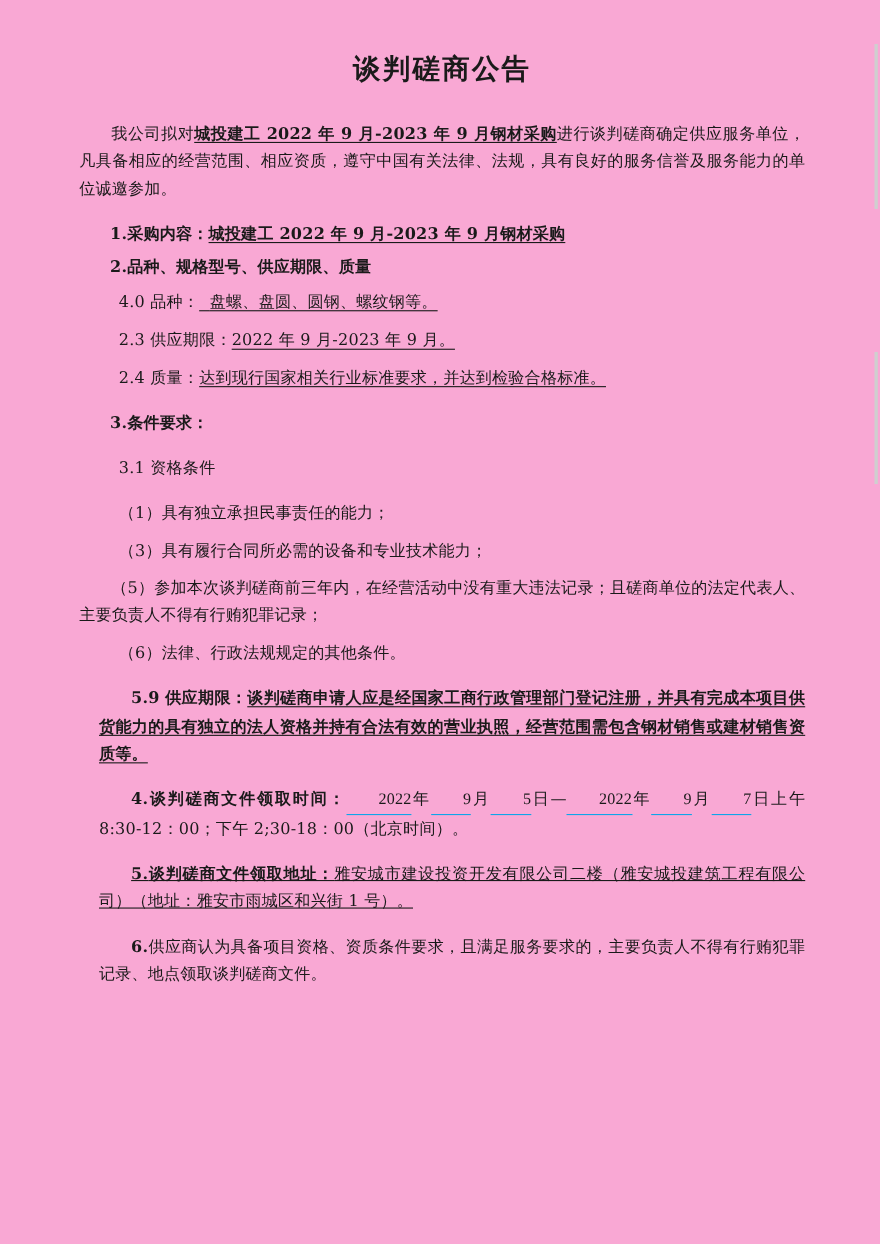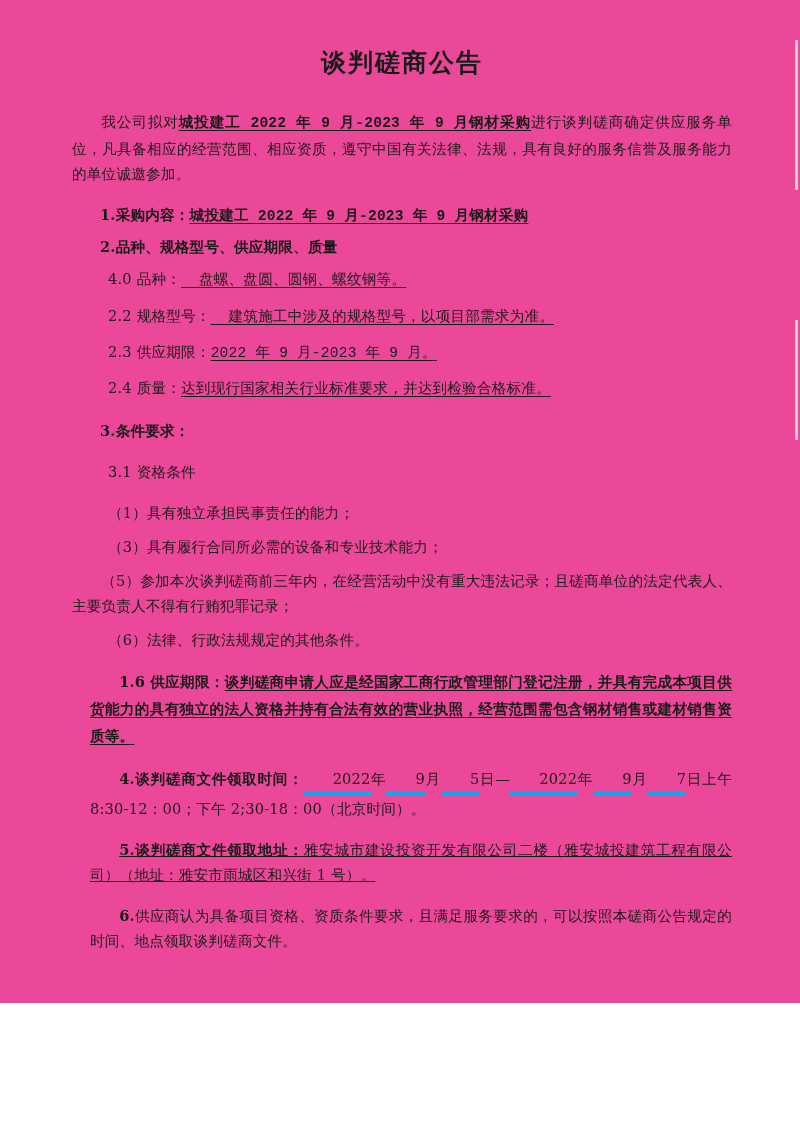--- a/index.html
+++ b/index.html
@@ -3,22 +3,22 @@
 <meta charset="utf-8">
 <style>
   html, body {
     margin: 0;
     padding: 0;
     background: #ffffff;
   }
   .page {
     position: relative;
     width: 800px;
-    height: 1003px;
-    background: #ec4899;
+    height: 1131px;
+    background: #f9a8d4;
     margin: 0 auto;
     overflow: hidden;
     font-family: "DejaVu Serif", "Liberation Serif", serif;
     color: #1a1a1a;
   }
   .content {
     position: absolute;
     left: 72px;
     top: 46px;
     width: 660px;
@@ -33,31 +33,32 @@
   }
   p {
     margin: 0 0 9px 0;
     font-size: 14.6px;
     line-height: 1.72;
     text-align: justify;
     letter-spacing: 0.2px;
   }
   .indent { text-indent: 2em; }
   .bold { font-weight: bold; }
-  .ul { text-decoration: underline; text-underline-offset: 3px; font-family: Liberation Mono, monospace; }
+  .ul { text-decoration: underline; text-underline-offset: 3px; }
   .lvl1 { margin-left: 28px; }
   .lvl2 { margin-left: 36px; }
   .gap-top { margin-top: 16px; }
   .gap-small { margin-top: 7px; }
   .tight { margin-bottom: 5px; }
   .blank-underline {
     display: inline-block;
-    border-bottom: 5px solid #0ea5e9;
+    border-bottom: 1px solid #0ea5e9;
     min-width: 26px;
     text-align: center;
+    font-family: Liberation Serif, serif;
   }
   .edge-mark {
     position: absolute;
     right: 2px;
     width: 3px;
     background: #cfcfcf;
   }
   .m1 { top: 40px; height: 150px; }
   .m2 { top: 320px; height: 120px; }
 </style>
@@ -74,37 +75,36 @@
     <h1 class="doc-title">谈判磋商公告</h1>
 
     <p class="indent"><span>我公司拟对</span><span class="bold ul">城投建工 2022 年 9 月-2023 年 9 月钢材采购</span><span>进行谈判磋商确定供应服务单位，凡具备相应的经营范围、相应资质，遵守中国有关法律、法规，具有良好的服务信誉及服务能力的单位诚邀参加。</span></p>
 
     <p class="lvl1 gap-top tight"><span class="bold">1.</span><span class="bold">采购内容：</span><span class="bold ul">城投建工 2022 年 9 月-2023 年 9 月钢材采购</span></p>
 
     <p class="lvl1 tight"><span class="bold">2.</span><span class="bold">品种、规格型号、供应期限、质量</span></p>
 
     <p class="lvl2 gap-small"><span>4.0</span> <span>品种：</span><span class="ul">&nbsp;&nbsp;<span>盘螺、盘圆、圆钢、螺纹钢等。</span></span></p>
 
-    <p class="lvl2"><span>2.2</span> <span>规格型号：</span><span class="ul">&nbsp;&nbsp;<span>建筑施工中涉及的规格型号，以项目部需求为准。</span></span></p>
 
     <p class="lvl2"><span>2.3</span> <span>供应期限：</span><span class="ul">2022 年 9 月-2023 年 9 月。</span></p>
 
     <p class="lvl2"><span>2.4</span> <span>质量：</span><span class="ul">达到现行国家相关行业标准要求，并达到检验合格标准。</span></p>
 
     <p class="lvl1 gap-top"><span class="bold">3.</span><span class="bold">条件要求：</span></p>
 
     <p class="lvl2 gap-top"><span>3.1</span> <span>资格条件</span></p>
 
     <p class="lvl2 gap-top">（1）具有独立承担民事责任的能力；</p>
     <p class="lvl2 gap-small">（3）具有履行合同所必需的设备和专业技术能力；</p>
     <p class="gap-small" style="text-indent:2em;">（5）参加本次谈判磋商前三年内，在经营活动中没有重大违法记录；且磋商单位的法定代表人、主要负责人不得有行贿犯罪记录；</p>
     <p class="lvl2 gap-small">（6）法律、行政法规规定的其他条件。</p>
 
-    <p class="gap-top" style="text-indent:2em;margin-left:18px;"><span class="bold">1.6</span> <span class="bold">供应期限：</span><span class="bold ul">谈判磋商申请人应是经国家工商行政管理部门登记注册，并具有完成本项目供货能力的具有独立的法人资格并持有合法有效的营业执照，经营范围需包含钢材销售或建材销售资质等。</span></p>
+    <p class="gap-top" style="text-indent:2em;margin-left:18px;"><span class="bold">5.9</span> <span class="bold">供应期限：</span><span class="bold ul">谈判磋商申请人应是经国家工商行政管理部门登记注册，并具有完成本项目供货能力的具有独立的法人资格并持有合法有效的营业执照，经营范围需包含钢材销售或建材销售资质等。</span></p>
 
     <p class="gap-top" style="text-indent:2em;margin-left:18px;"><span class="bold">4.</span><span class="bold">谈判磋商文件领取时间：</span><span class="blank-underline">2022</span><span>年</span><span class="blank-underline">9</span><span>月</span><span class="blank-underline">5</span><span>日—</span><span class="blank-underline">2022</span><span>年</span><span class="blank-underline">9</span><span>月</span><span class="blank-underline">7</span><span>日上午 8:30-12：00；下午 2;30-18：00（北京时间）。</span></p>
 
     <p class="gap-top" style="text-indent:2em;margin-left:18px;text-decoration:underline;"><span class="bold">5.</span><span class="bold">谈判磋商文件领取地址：</span><span>雅安城市建设投资开发有限公司二楼（雅安城投建筑工程有限公司）（地址：雅安市雨城区和兴街 1 号）。</span></p>
 
-    <p class="gap-top" style="text-indent:2em;margin-left:18px;"><span class="bold">6.</span><span>供应商认为具备项目资格、资质条件要求，且满足服务要求的，可以按照本磋商公告规定的时间、地点领取谈判磋商文件。</span></p>
+    <p class="gap-top" style="text-indent:2em;margin-left:18px;"><span class="bold">6.</span><span>供应商认为具备项目资格、资质条件要求，且满足服务要求的，主要负责人不得有行贿犯罪记录、地点领取谈判磋商文件。</span></p>
 
   </div>
 </div>
 
 </body></html>

